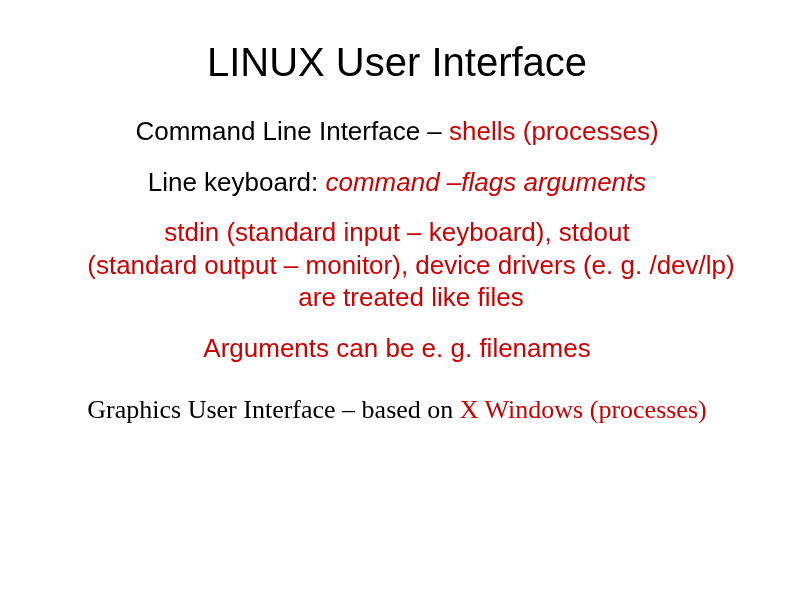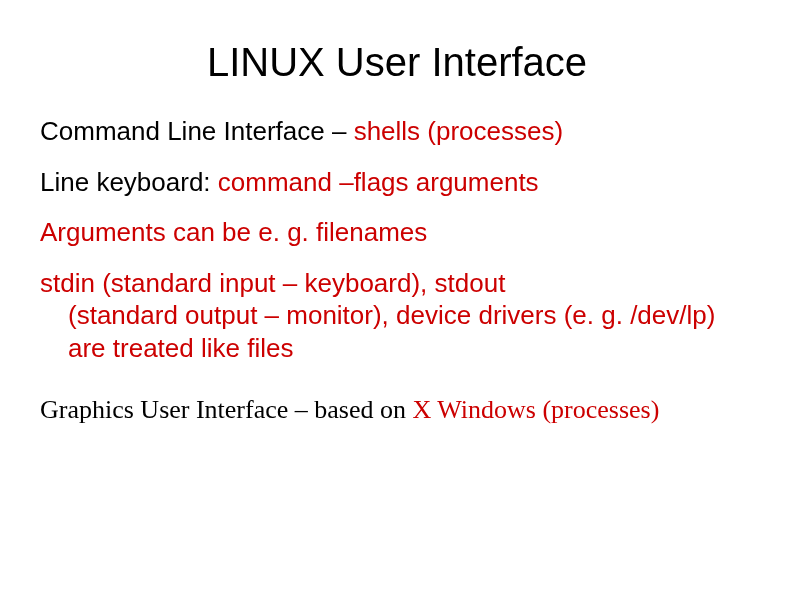--- a/index.html
+++ b/index.html
@@ -22,48 +22,49 @@
     font-size: 40px;
     font-weight: normal;
     margin: 10px 0 30px 0;
   }
   .line {
     font-size: 26px;
     line-height: 1.25;
     margin: 0 0 18px 0;
     padding-left: 0;
     text-indent: 0;
+    text-align: center;
   }
   .line .cont {
     display: block;
     padding-left: 28px;
   }
   .red { color: #cc0000; }
-  .italic { }
+  .italic { font-style: italic; }
   .gap { margin-top: 30px; font-family: Liberation Serif, serif; }
 </style>
 </head>
 <body>
 
 <div class="slide">
 
   <div class="title">LINUX User Interface</div>
 
   <p class="line">
     <span>Command Line Interface – </span><span class="red">shells (processes)</span>
   </p>
 
   <p class="line">
     <span>Line keyboard: </span><span class="red italic">command –flags arguments</span>
   </p>
 
-  <p class="line red">Arguments can be e. g. filenames</p>
-
   <p class="line red">
     <span>stdin (standard input – keyboard), stdout</span>
     <span class="cont">(standard output – monitor), device drivers (e. g. /dev/lp) are treated like files</span>
   </p>
+
+  <p class="line red">Arguments can be e. g. filenames</p>
 
   <p class="line gap">
     <span>Graphics User Interface – based on </span><span class="red">X Windows (processes)</span>
   </p>
 
 </div>
 
 </body></html>

